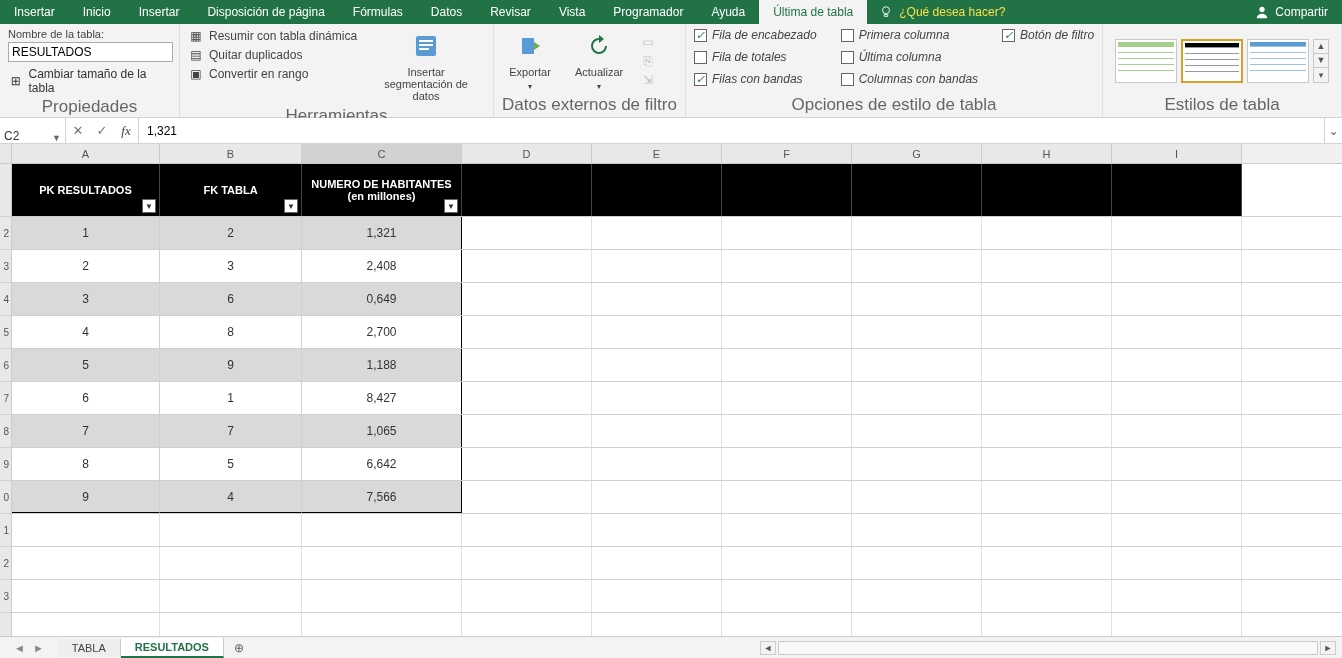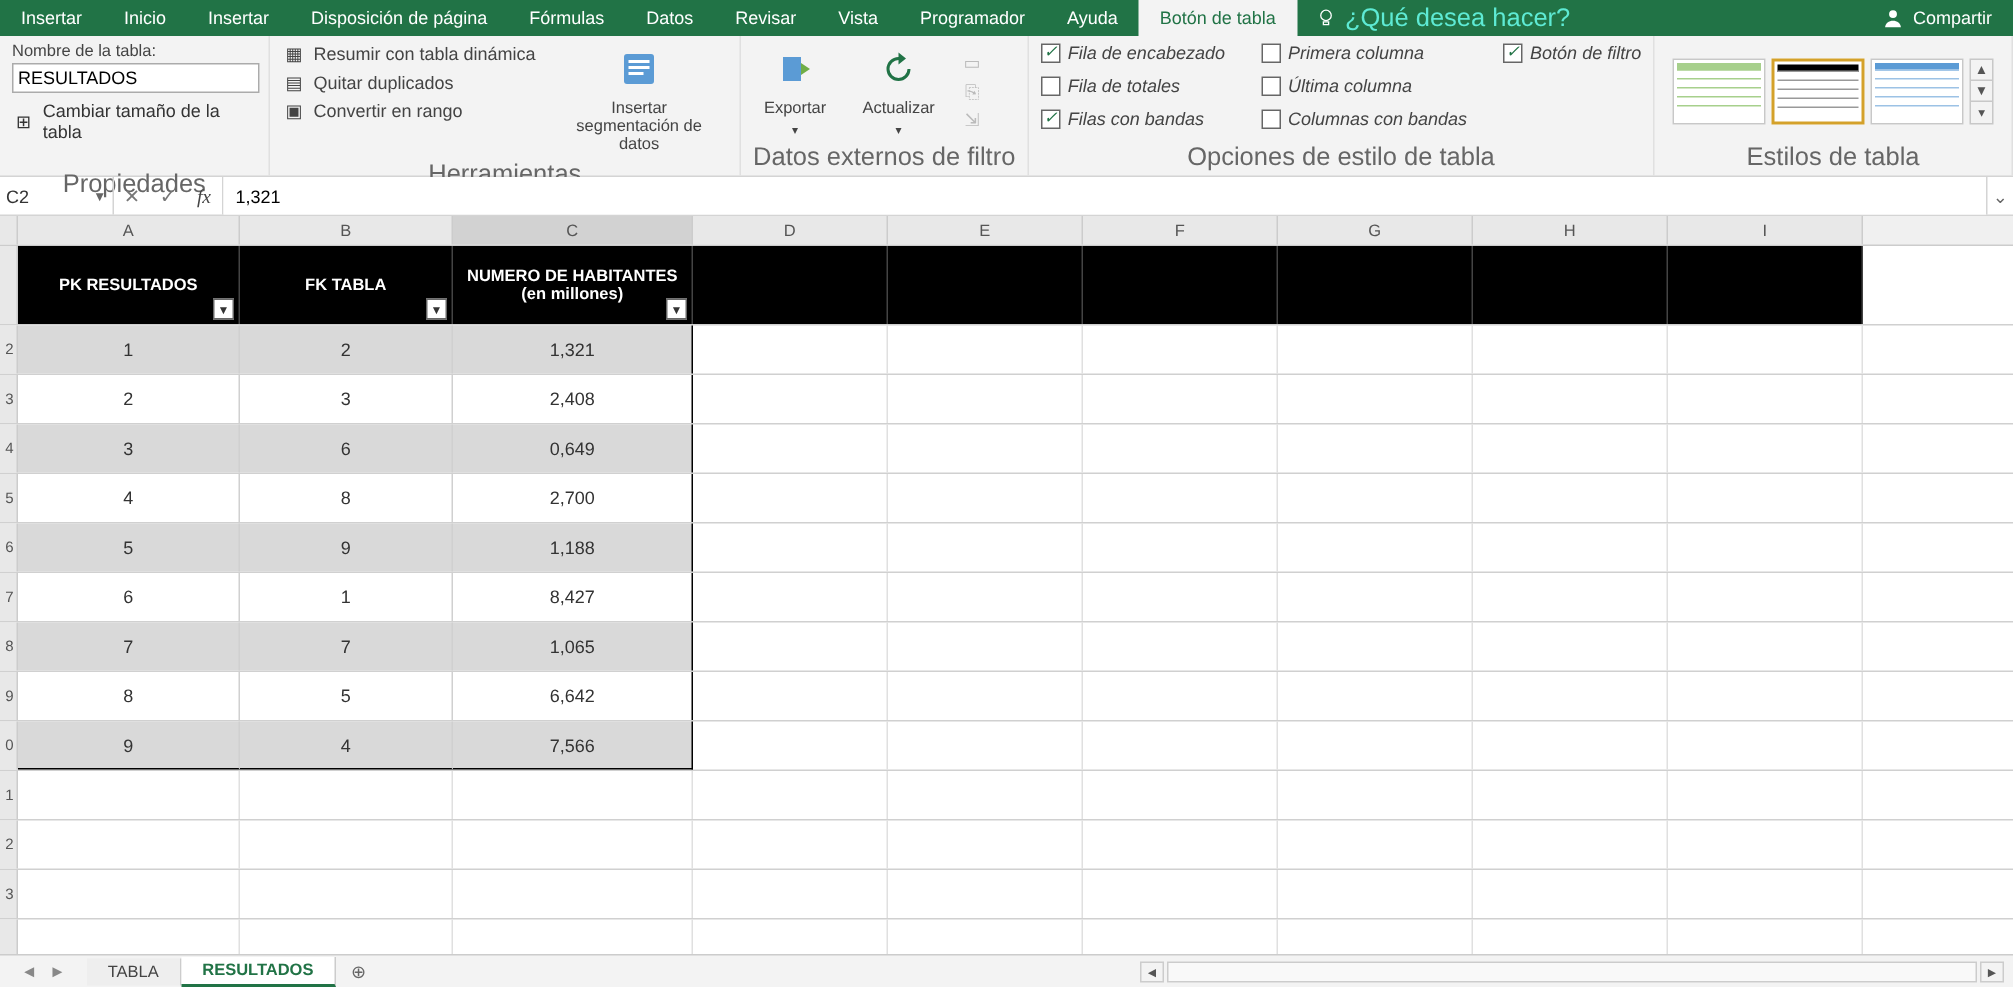--- a/index.html
+++ b/index.html
@@ -3,21 +3,21 @@
 <meta charset="utf-8">
 <style>
 * { box-sizing: border-box; margin: 0; padding: 0; font-family: "Segoe UI", Arial, sans-serif; }
 body { background: #fff; width: 1342px; height: 658px; overflow: hidden; font-size: 12px; color: #333; }
 
 
 .ribbon-tabs { background: #217346; height: 24px; display: flex; align-items: stretch; color: #fff; }
 .ribbon-tab { padding: 4px 14px; font-size: 12px; cursor: pointer; display:flex; align-items:center;}
 .ribbon-tab.active { background: #f3f3f3; color: #217346; font-weight:500;}
 .ribbon-spacer { flex: 1; }
-.tell-me { display:flex; align-items:center; padding:0 12px; gap:6px; color:#5eead4; font-size:17px;}
+.tell-me { display:flex; align-items:center; padding:0 12px; gap:6px; color:#fde047; font-size:12px;}
 .tell-me svg { width:14px; height:14px; }
 .share-btn { display:flex; align-items:center; gap:6px; padding:0 14px; font-size:12px;}
 
 
 .ribbon-body { background:#f3f3f3; border-bottom:1px solid #d4d4d4; height:94px; display:flex; }
 .rgroup { border-right:1px solid #e0e0e0; display:flex; flex-direction:column; justify-content:space-between; padding:4px 8px 2px 8px;}
 .rgroup .content { display:flex; gap:10px; flex:1; }
 .rgroup .label { text-align:center; font-size:17px; color:#666; padding-top:2px;}
 .vstack { display:flex; flex-direction:column; gap:3px; font-size:12px; color:#444;}
 .vstack .row { display:flex; align-items:center; gap:5px; cursor:pointer;}
@@ -38,21 +38,21 @@
 .style-thumb.black .srow:first-child{background:#000;}
 .style-thumb.black .srow{border-color:#999;}
 .style-thumb.blue .srow:first-child{background:#5b9bd5;}
 .style-thumb.blue .srow{border-color:#9cc2e5;}
 .gallery-more{display:flex;flex-direction:column;border:1px solid #c8c8c8;}
 .gallery-more div{width:14px;height:14px;display:flex;align-items:center;justify-content:center;font-size:9px;color:#555;border-bottom:1px solid #c8c8c8;cursor:pointer;}
 .gallery-more div:last-child{border-bottom:none;}
 
 
 .fxbar{height:26px;border-bottom:1px solid #d4d4d4;display:flex;align-items:stretch;background:#fff;}
-.namebox{width:76px;border-right:1px solid #d4d4d4;display:flex;align-items:center;padding:0 4px;font-size:12px;}
+.namebox{width:66px;border-right:1px solid #d4d4d4;display:flex;align-items:flex-end;padding:0 4px;font-size:12px;}
 .namebox .dd{margin-left:auto;color:#666;font-size:9px;}
 .fx-controls{display:flex;align-items:center;border-right:1px solid #d4d4d4;}
 .fx-controls span{width:24px;text-align:center;color:#777;font-size:13px;cursor:pointer;}
 .fx-controls .fx{font-style:italic;font-family:'Times New Roman',serif;color:#444;}
 .formula-input{flex:1;padding:3px 8px;font-size:12px;border:none;outline:none;}
 .fxbar .expand{width:18px;border-left:1px solid #d4d4d4;display:flex;align-items:center;justify-content:center;color:#666;}
 
 
 .grid-wrap{position:relative;height:calc(658px - 24px - 94px - 26px - 22px);overflow:hidden;}
 .colheads{display:flex;height:20px;background:#f0f0f0;border-bottom:1px solid #ccc;}
@@ -92,40 +92,40 @@
   <div class="ribbon-tab">Insertar</div>
   <div class="ribbon-tab">Inicio</div>
   <div class="ribbon-tab">Insertar</div>
   <div class="ribbon-tab">Disposición de página</div>
   <div class="ribbon-tab">Fórmulas</div>
   <div class="ribbon-tab">Datos</div>
   <div class="ribbon-tab">Revisar</div>
   <div class="ribbon-tab">Vista</div>
   <div class="ribbon-tab">Programador</div>
   <div class="ribbon-tab">Ayuda</div>
-  <div class="ribbon-tab active">Botón de tabla</div>
+  <div class="ribbon-tab active">Última de tabla</div>
   <div class="tell-me">
     <svg viewBox="0 0 16 16" fill="none" stroke="#fff" stroke-width="1">
         <circle cx="8" cy="6" r="4"></circle>
         <path d="M6 11h4v2H6z"></path>
       </svg>
     <span>¿Qué desea hacer?</span>
   </div>
   <div class="ribbon-spacer"></div>
   <div class="share-btn">
     <svg width="14" height="14" viewBox="0 0 16 16" fill="#fff">
         <circle cx="8" cy="5" r="3"></circle>
         <path d="M2 15c0-3 3-5 6-5s6 2 6 5z"></path>
       </svg>
     <span>Compartir</span>
   </div>
 </div>
 
 <div class="ribbon-body">
-  <div class="rgroup prop-group" style="width:180px;gap:16px;">
+  <div class="rgroup prop-group" style="width:180px;">
     <div class="content" style="flex-direction:column;gap:2px;">
       <div class="tbl-name-label">Nombre de la tabla:</div>
       <input value="RESULTADOS" style="">
       <div class="row" style="display:flex;gap:5px;align-items:center;margin-top:3px;">
         <span class="mini-ico">⊞</span>
         <span>Cambiar tamaño de la tabla</span>
       </div>
     </div>
     <div class="label">Propiedades</div>
   </div>

